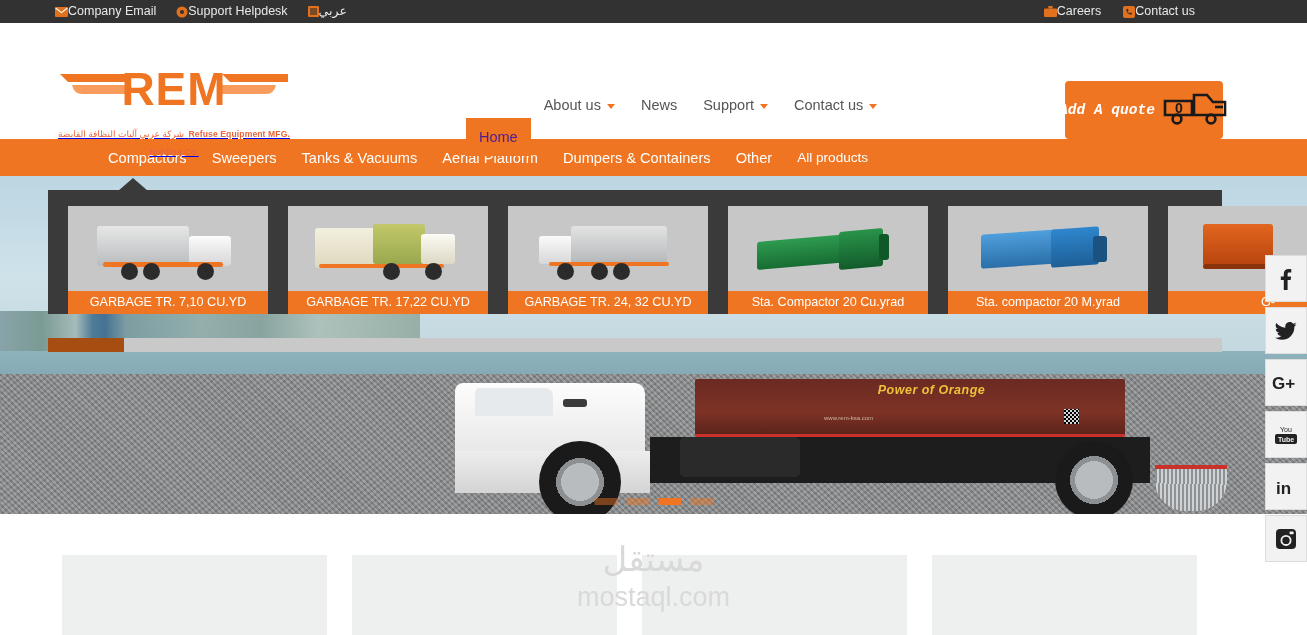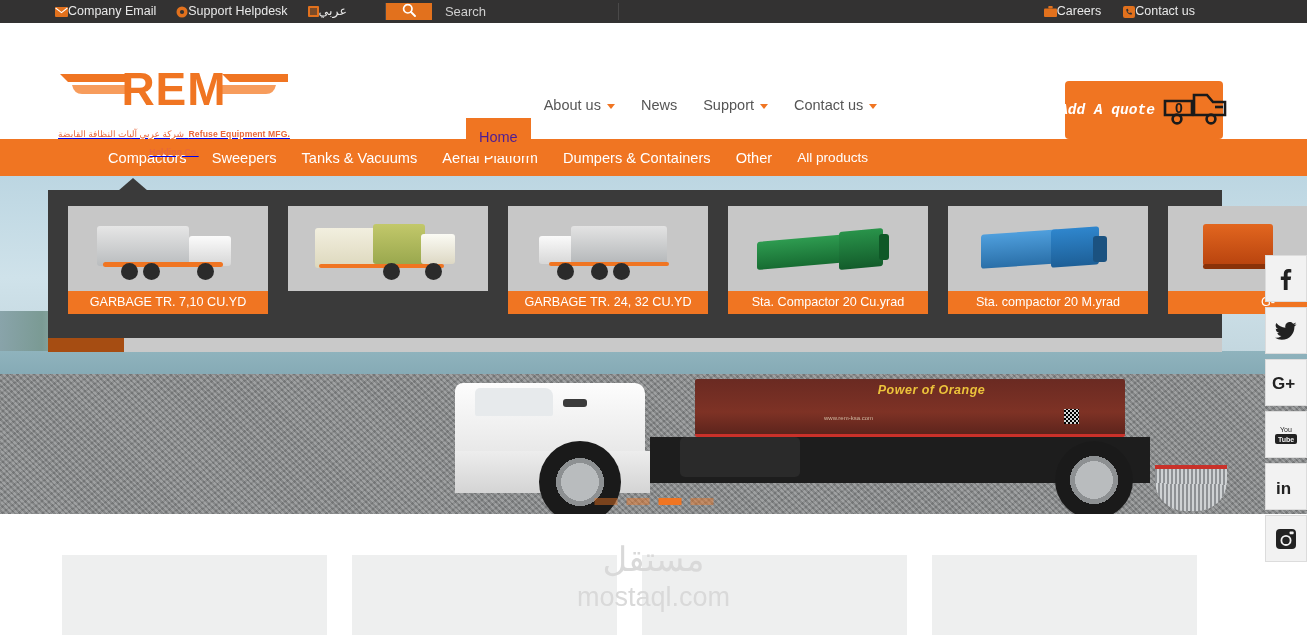--- a/index.html
+++ b/index.html
@@ -227,21 +227,21 @@
     position: absolute; left: 700px; top: 86px; width: 72px; height: 46px;
     background: repeating-linear-gradient(92deg, #8e9194 0 2px, #cfd2d4 2px 4px);
     border-top: 4px solid #c9312a;
     border-radius: 0 0 30px 30px;
   }
 
   
   .panel {
     position: absolute;
     left: 48px; top: 14px;
-    width: 1174px; height: 148px;
+    width: 1174px; height: 124px;
     background: #3a3a3a;
     z-index: 4;
   }
   .panel-arrow {
     position: absolute;
     left: 70px; top: -12px;
     width: 0; height: 0;
     border-left: 15px solid transparent;
     border-right: 15px solid transparent;
     border-bottom: 13px solid #3a3a3a;
@@ -373,31 +373,20 @@
     <a class="tb-link" href="#">
       <span class="tb-ico">
         <svg width="11" height="11" viewBox="0 0 11 11">
             <rect width="11" height="11" rx="1" fill="#E2711D"></rect>
             <rect x="2" y="2" width="7" height="7" fill="#333232" opacity=".6"></rect>
           </svg>
       </span>
       <span>عربي</span>
     </a>
 
-    <div class="search-wrap">
-      <button class="search-btn">
-        <span>
-          <svg width="14" height="14" viewBox="0 0 14 14">
-              <circle cx="5.8" cy="5.8" r="4.2" stroke="#fff" stroke-width="1.7" fill="none"></circle>
-              <line x1="9" y1="9" x2="13" y2="13" stroke="#fff" stroke-width="1.9" stroke-linecap="round"></line>
-            </svg>
-        </span>
-      </button>
-      <input class="search-input" type="text" placeholder="Search" style="">
-    </div>
   </div>
 
   <div class="topbar-right">
     <a class="tb-link" href="#">
       <span class="tb-ico">
         <svg width="13" height="11" viewBox="0 0 13 11">
             <rect x="0" y="2.6" width="13" height="8.4" rx="1" fill="#E2711D"></rect>
             <rect x="4.3" y="0" width="4.4" height="2.4" rx=".7" fill="#E2711D"></rect>
           </svg>
       </span>
@@ -526,20 +515,21 @@
         <div class="thumb-img">
           <div class="veh">
             <div class="body" style="left:2px;top:10px;width:62px;height:40px;background:linear-gradient(#f2efdf,#ddd8bd);"></div>
             <div class="body" style="left:60px;top:6px;width:52px;height:40px;background:linear-gradient(#c2c86a,#9aa84e);"></div>
             <div class="body" style="left:108px;top:16px;width:34px;height:30px;background:linear-gradient(#fbfbf4,#ddd8c4);"></div>
             <div class="body" style="left:6px;top:46px;width:125px;height:4px;background:#F07522;"></div>
             <div class="tyre" style="left:70px;"></div>
               <div class="tyre" style="left:112px;"></div>
           </div>
         </div>
+        <div class="thumb-cap">GARBAGE TR. 17,22 CU.YD</div>
       </div>
 
       <div class="thumb">
         <div class="thumb-img">
           <div class="veh">
             <div class="body" style="left:6px;top:18px;width:34px;height:28px;background:linear-gradient(#fafafa,#d7d7d7);"></div>
             <div class="body" style="left:38px;top:8px;width:96px;height:38px;background:linear-gradient(#e3e3e3,#b4b7b9);"></div>
             <div class="body" style="left:16px;top:44px;width:120px;height:4px;background:#F07522;"></div>
             <div class="tyre" style="left:24px;"></div>
               <div class="tyre" style="left:58px;"></div>

